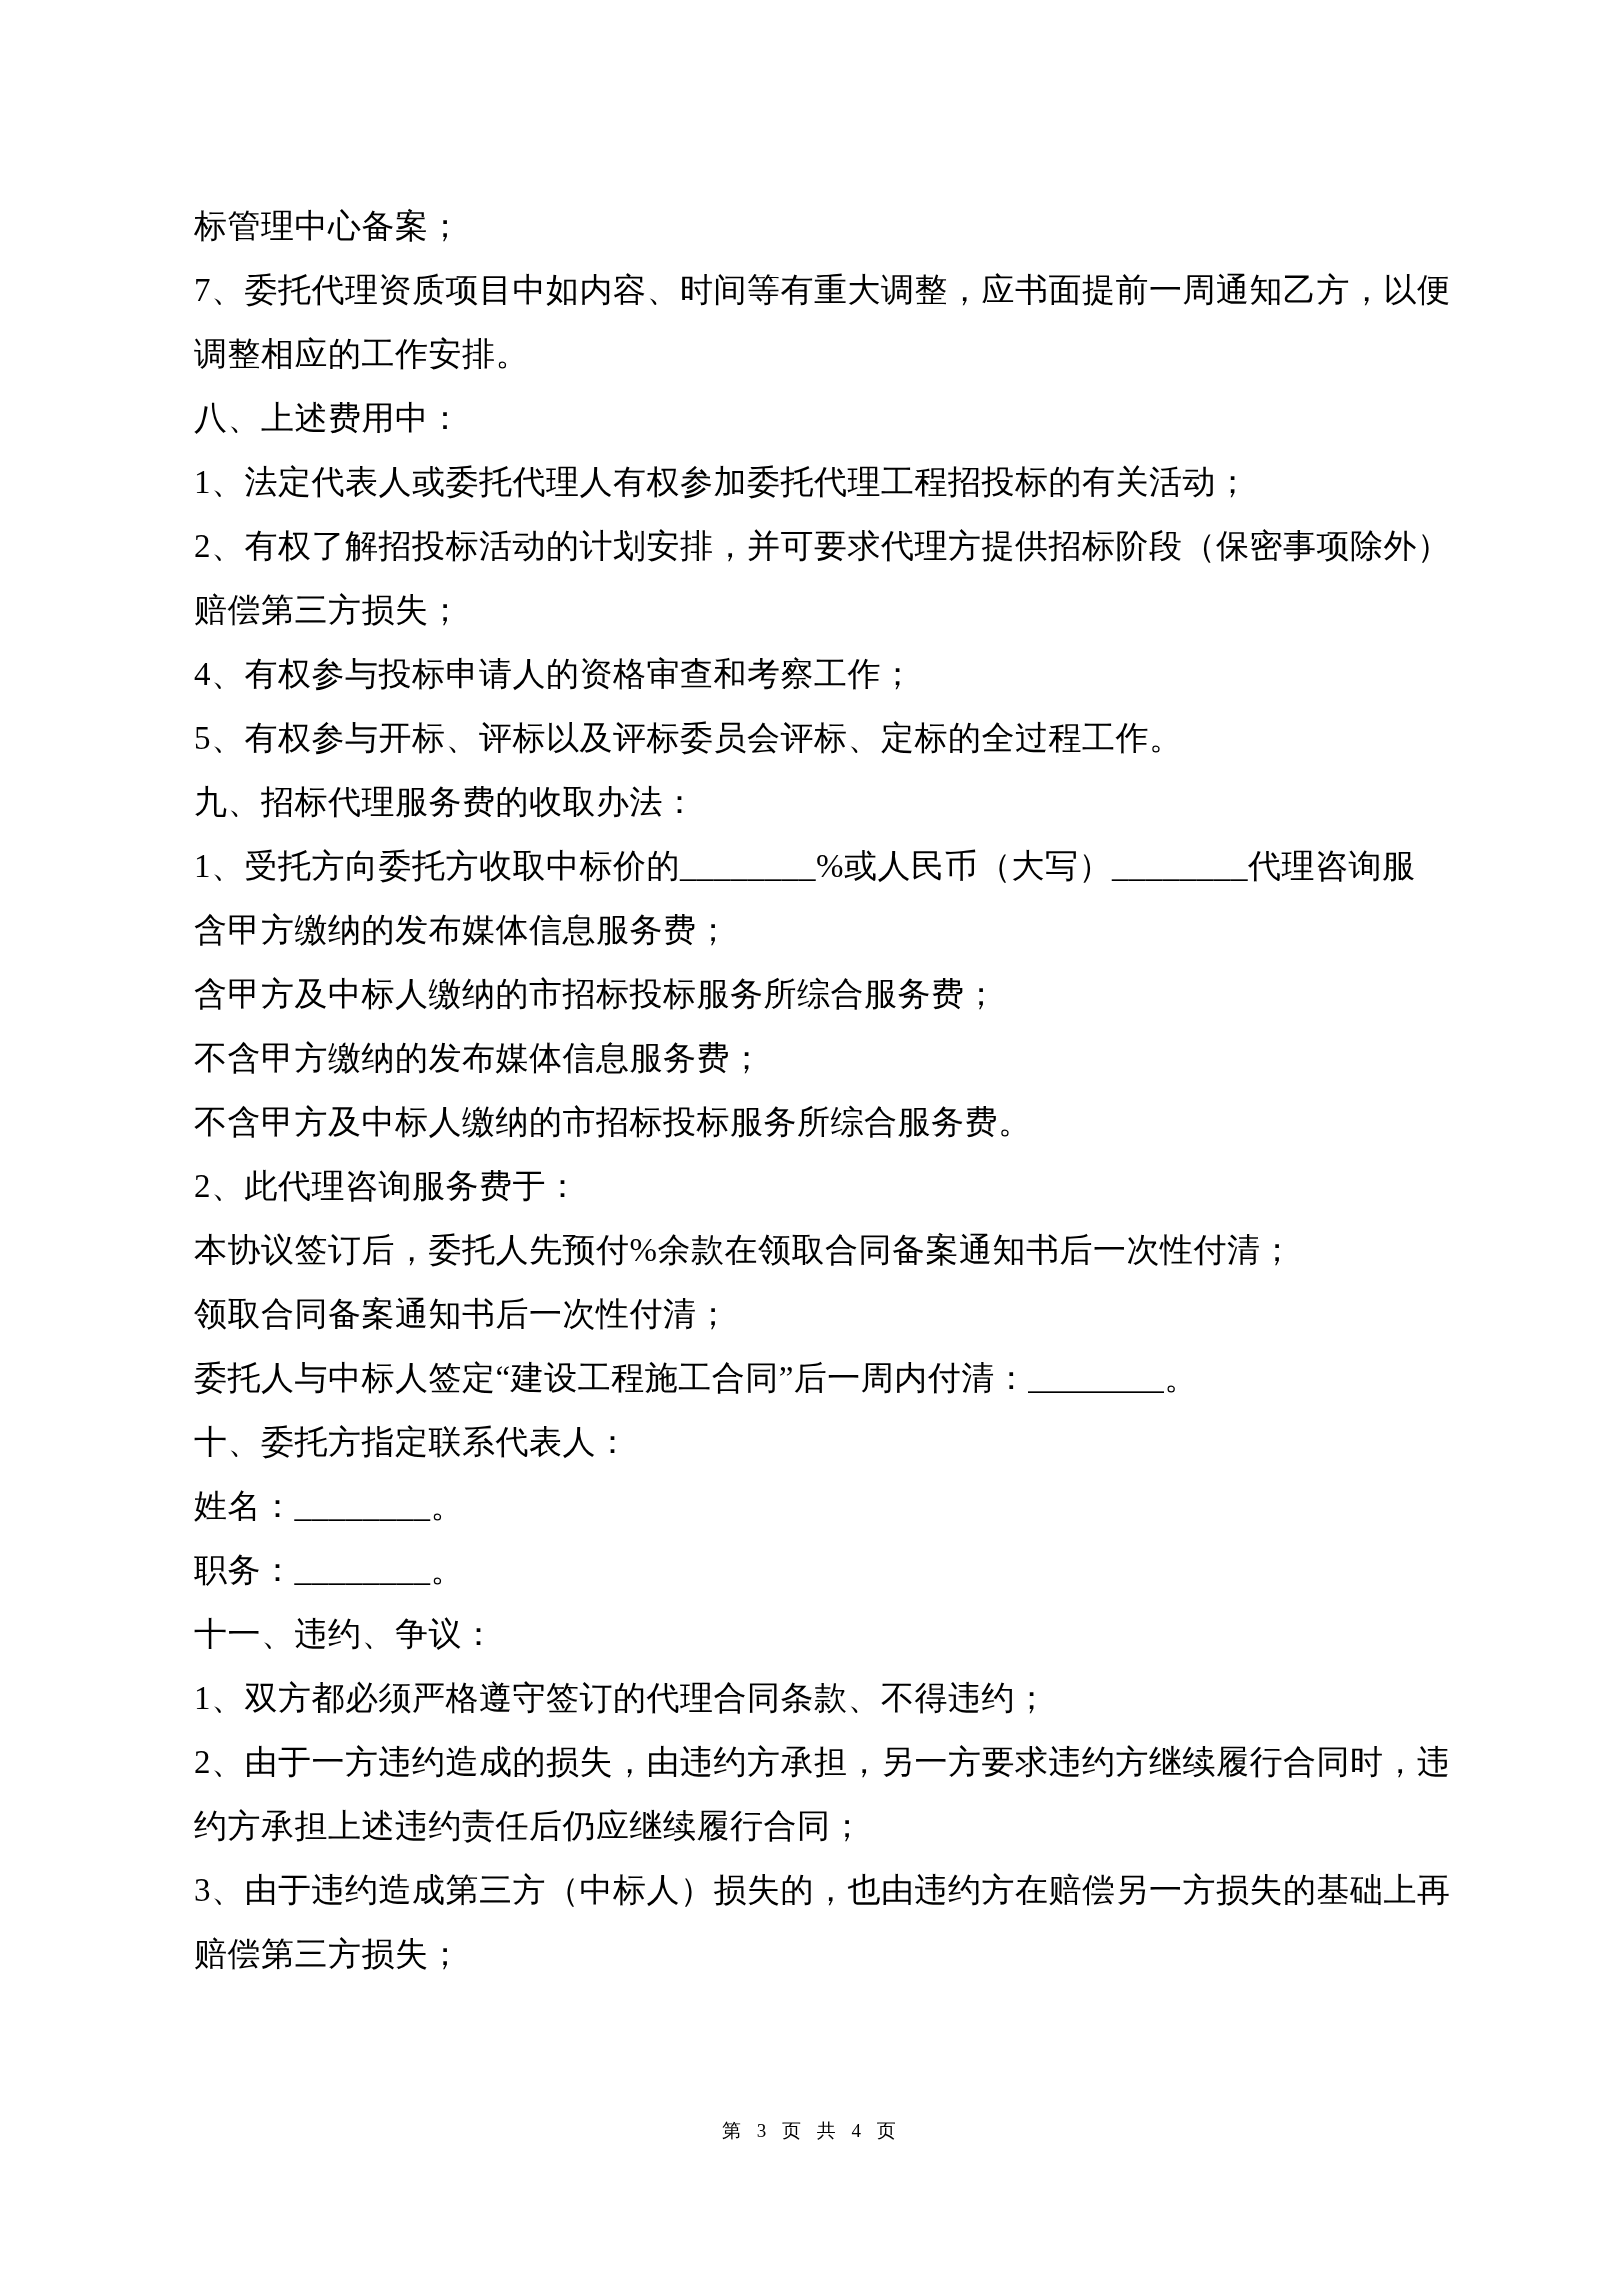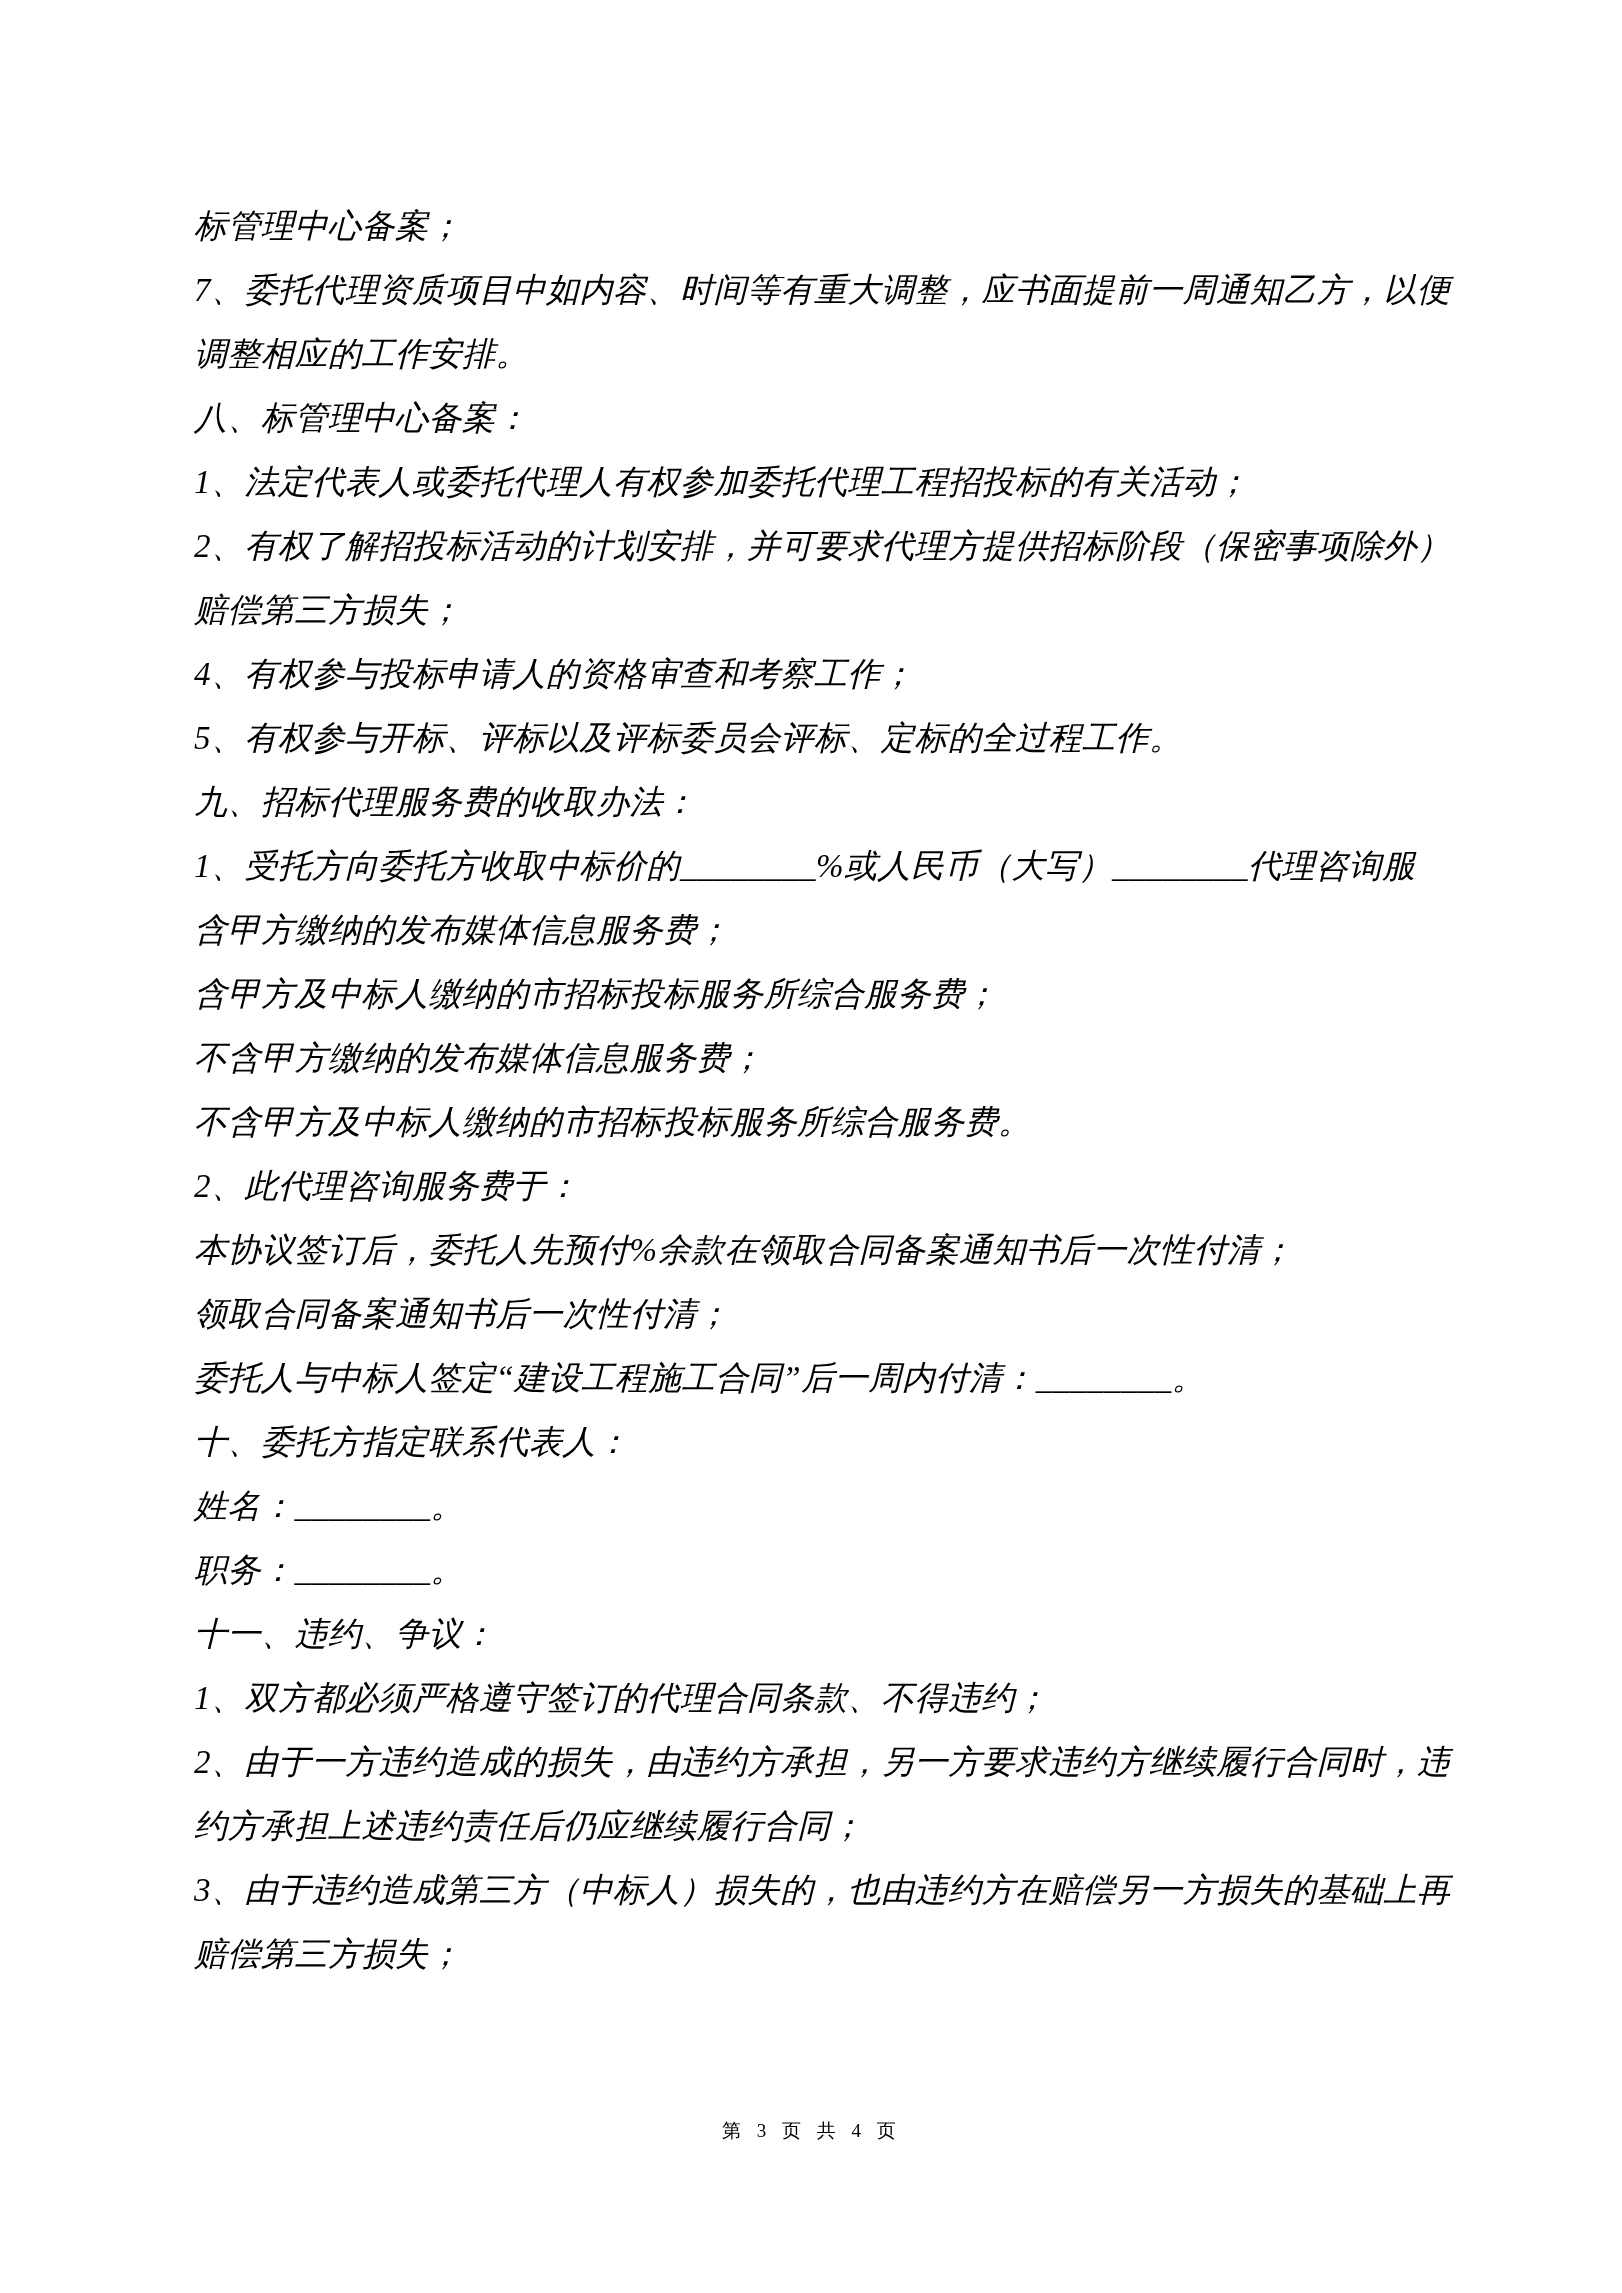--- a/index.html
+++ b/index.html
@@ -28,42 +28,41 @@
     left: 194px;
     top: 194px;
     width: 1264px;
   }
   .line {
     font-size: 33px;
     line-height: 64px;
     white-space: pre;
     letter-spacing: 0.5px;
     color: #000000;
-    font-style: italic;
   }
   .footer {
     position: absolute;
     left: 0;
     top: 2118px;
     width: 100%;
     text-align: center;
     font-size: 19px;
     letter-spacing: 5.5px;
     color: #000000;
   }
 </style>
 </head>
 <body>
 
 <div class="page">
   <div class="content" id="doc-lines">
       <div class="line">标管理中心备案；</div>
       <div class="line">7、委托代理资质项目中如内容、时间等有重大调整，应书面提前一周通知乙方，以便</div>
       <div class="line">调整相应的工作安排。</div>
-      <div class="line">八、标管理中心备案：</div>
+      <div class="line">八、上述费用中：</div>
       <div class="line">1、法定代表人或委托代理人有权参加委托代理工程招投标的有关活动；</div>
       <div class="line">2、有权了解招投标活动的计划安排，并可要求代理方提供招标阶段（保密事项除外）</div>
       <div class="line">赔偿第三方损失；</div>
       <div class="line">4、有权参与投标申请人的资格审查和考察工作；</div>
       <div class="line">5、有权参与开标、评标以及评标委员会评标、定标的全过程工作。</div>
       <div class="line">九、招标代理服务费的收取办法：</div>
       <div class="line">1、受托方向委托方收取中标价的________%或人民币（大写）________代理咨询服</div>
       <div class="line">含甲方缴纳的发布媒体信息服务费；</div>
       <div class="line">含甲方及中标人缴纳的市招标投标服务所综合服务费；</div>
       <div class="line">不含甲方缴纳的发布媒体信息服务费；</div>

